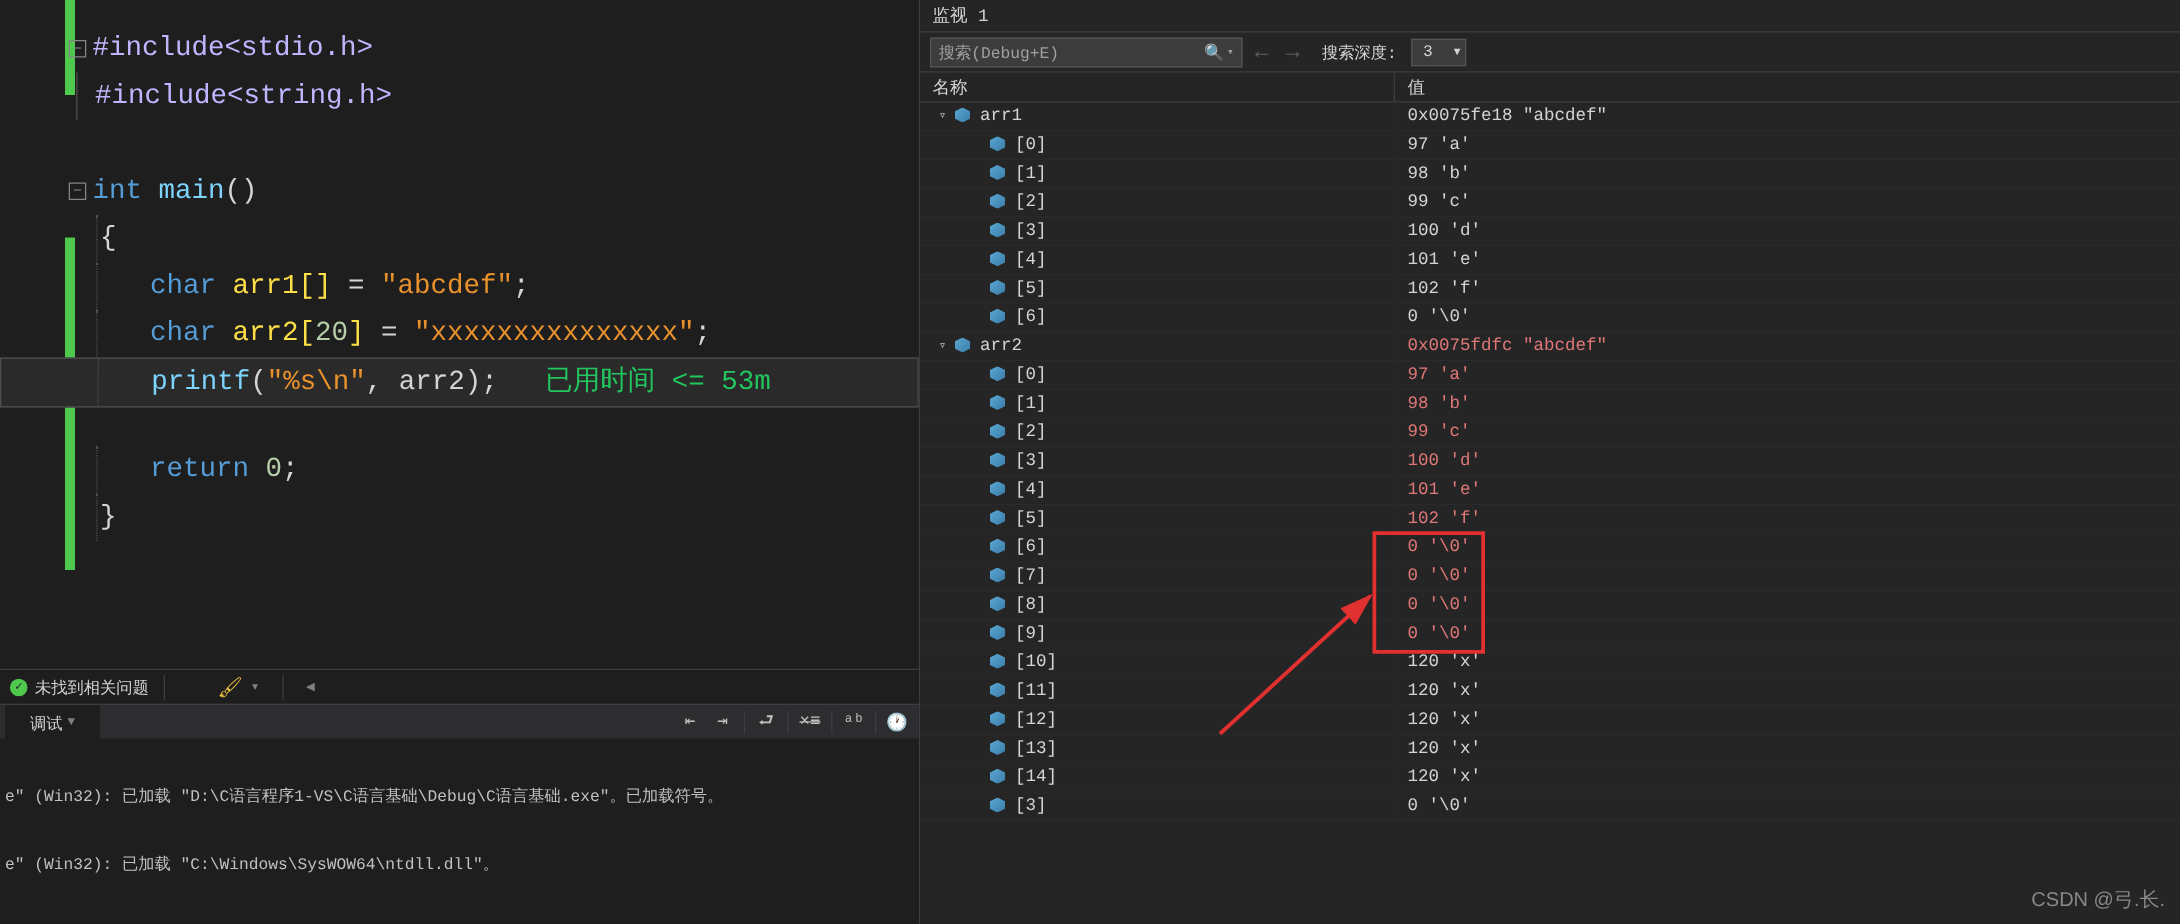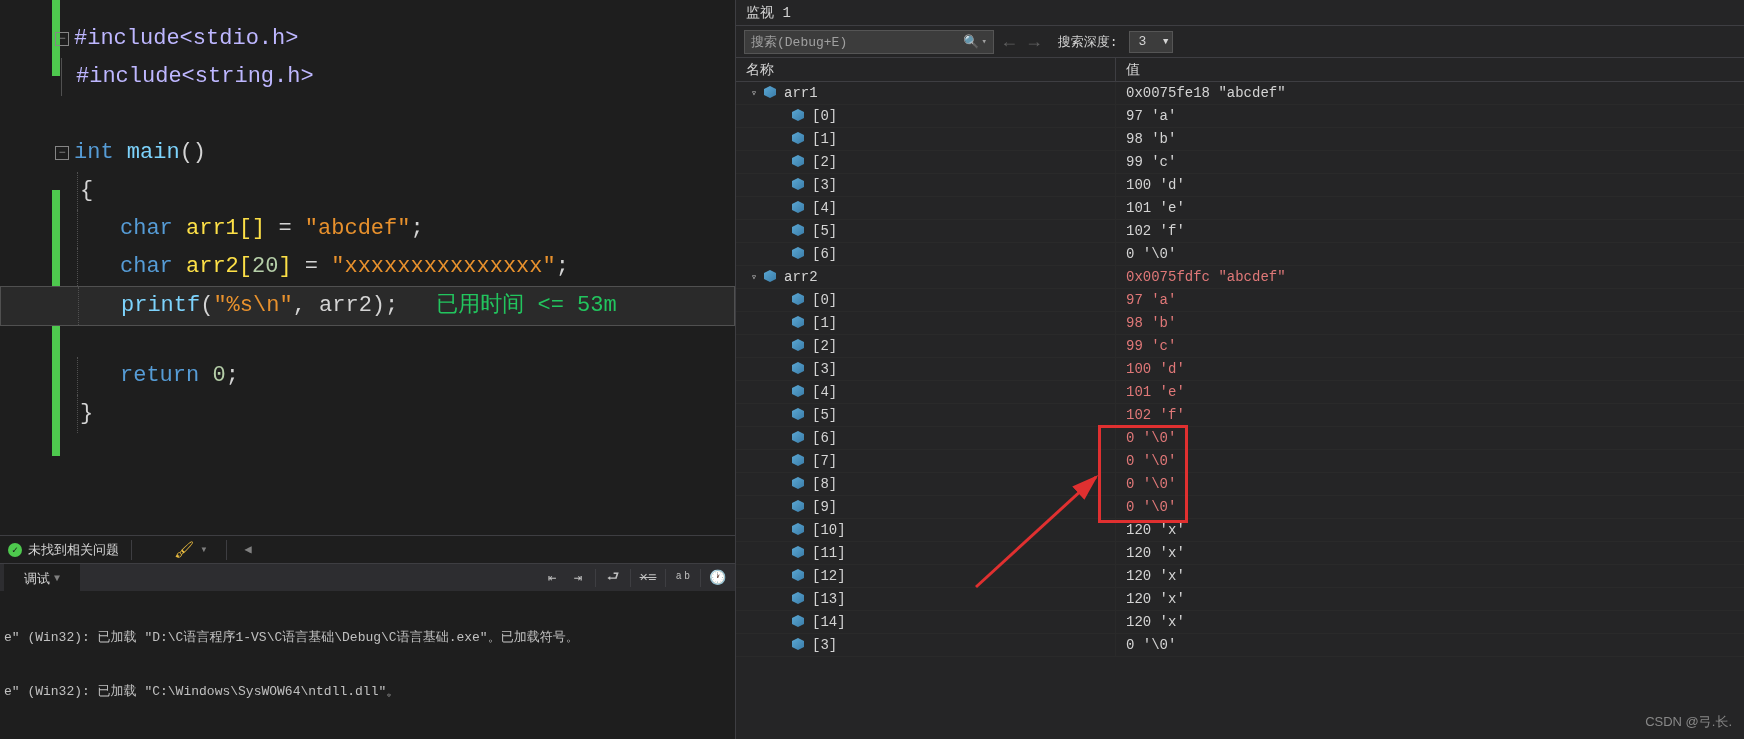--- a/index.html
+++ b/index.html
@@ -66,21 +66,21 @@
     .watch-row { display: flex; height: 23px; border-bottom: 1px solid #2a2a2a; align-items: center; }
     .wname { width: 380px; display: flex; align-items: center; border-right: 1px solid #2a2a2a; height: 100%; }
     .wvalue { flex: 1; padding-left: 10px; display: flex; align-items: center; }
     .expand-arrow { width: 12px; color: #c0c0c0; font-size: 10px; display: inline-block; text-align: center; }
     .cube-icon { width: 14px; height: 14px; display: inline-block; margin: 0 6px 0 4px; position: relative; }
     .cube-icon::before { content: ''; position: absolute; width: 12px; height: 12px; background: linear-gradient(135deg, #5ba8d4 0%, #3a7ca8 100%); transform: rotate(0deg); clip-path: polygon(50% 0%, 100% 25%, 100% 75%, 50% 100%, 0% 75%, 0% 25%); }
     .changed { color: #e07878; }
     
     .red-box { position: absolute; border: 3px solid #e03030; pointer-events: none; }
     .red-arrow { position: absolute; pointer-events: none; }
-    .watermark { position: absolute; bottom: 8px; right: 12px; font-size: 13px; color: #888; font-family: sans-serif; }
+    .watermark { position: absolute; bottom: 8px; right: 12px; font-size: 16px; color: #888; font-family: sans-serif; }
   </style>
 </head>
 <body>
 
 <div class="main-layout">
   <div class="left-pane">
     <div class="code-editor">
       <div class="green-side" style="top:0;height:76px;"></div>
       <div class="green-side" style="top:190px;height:266px;"></div>
 

